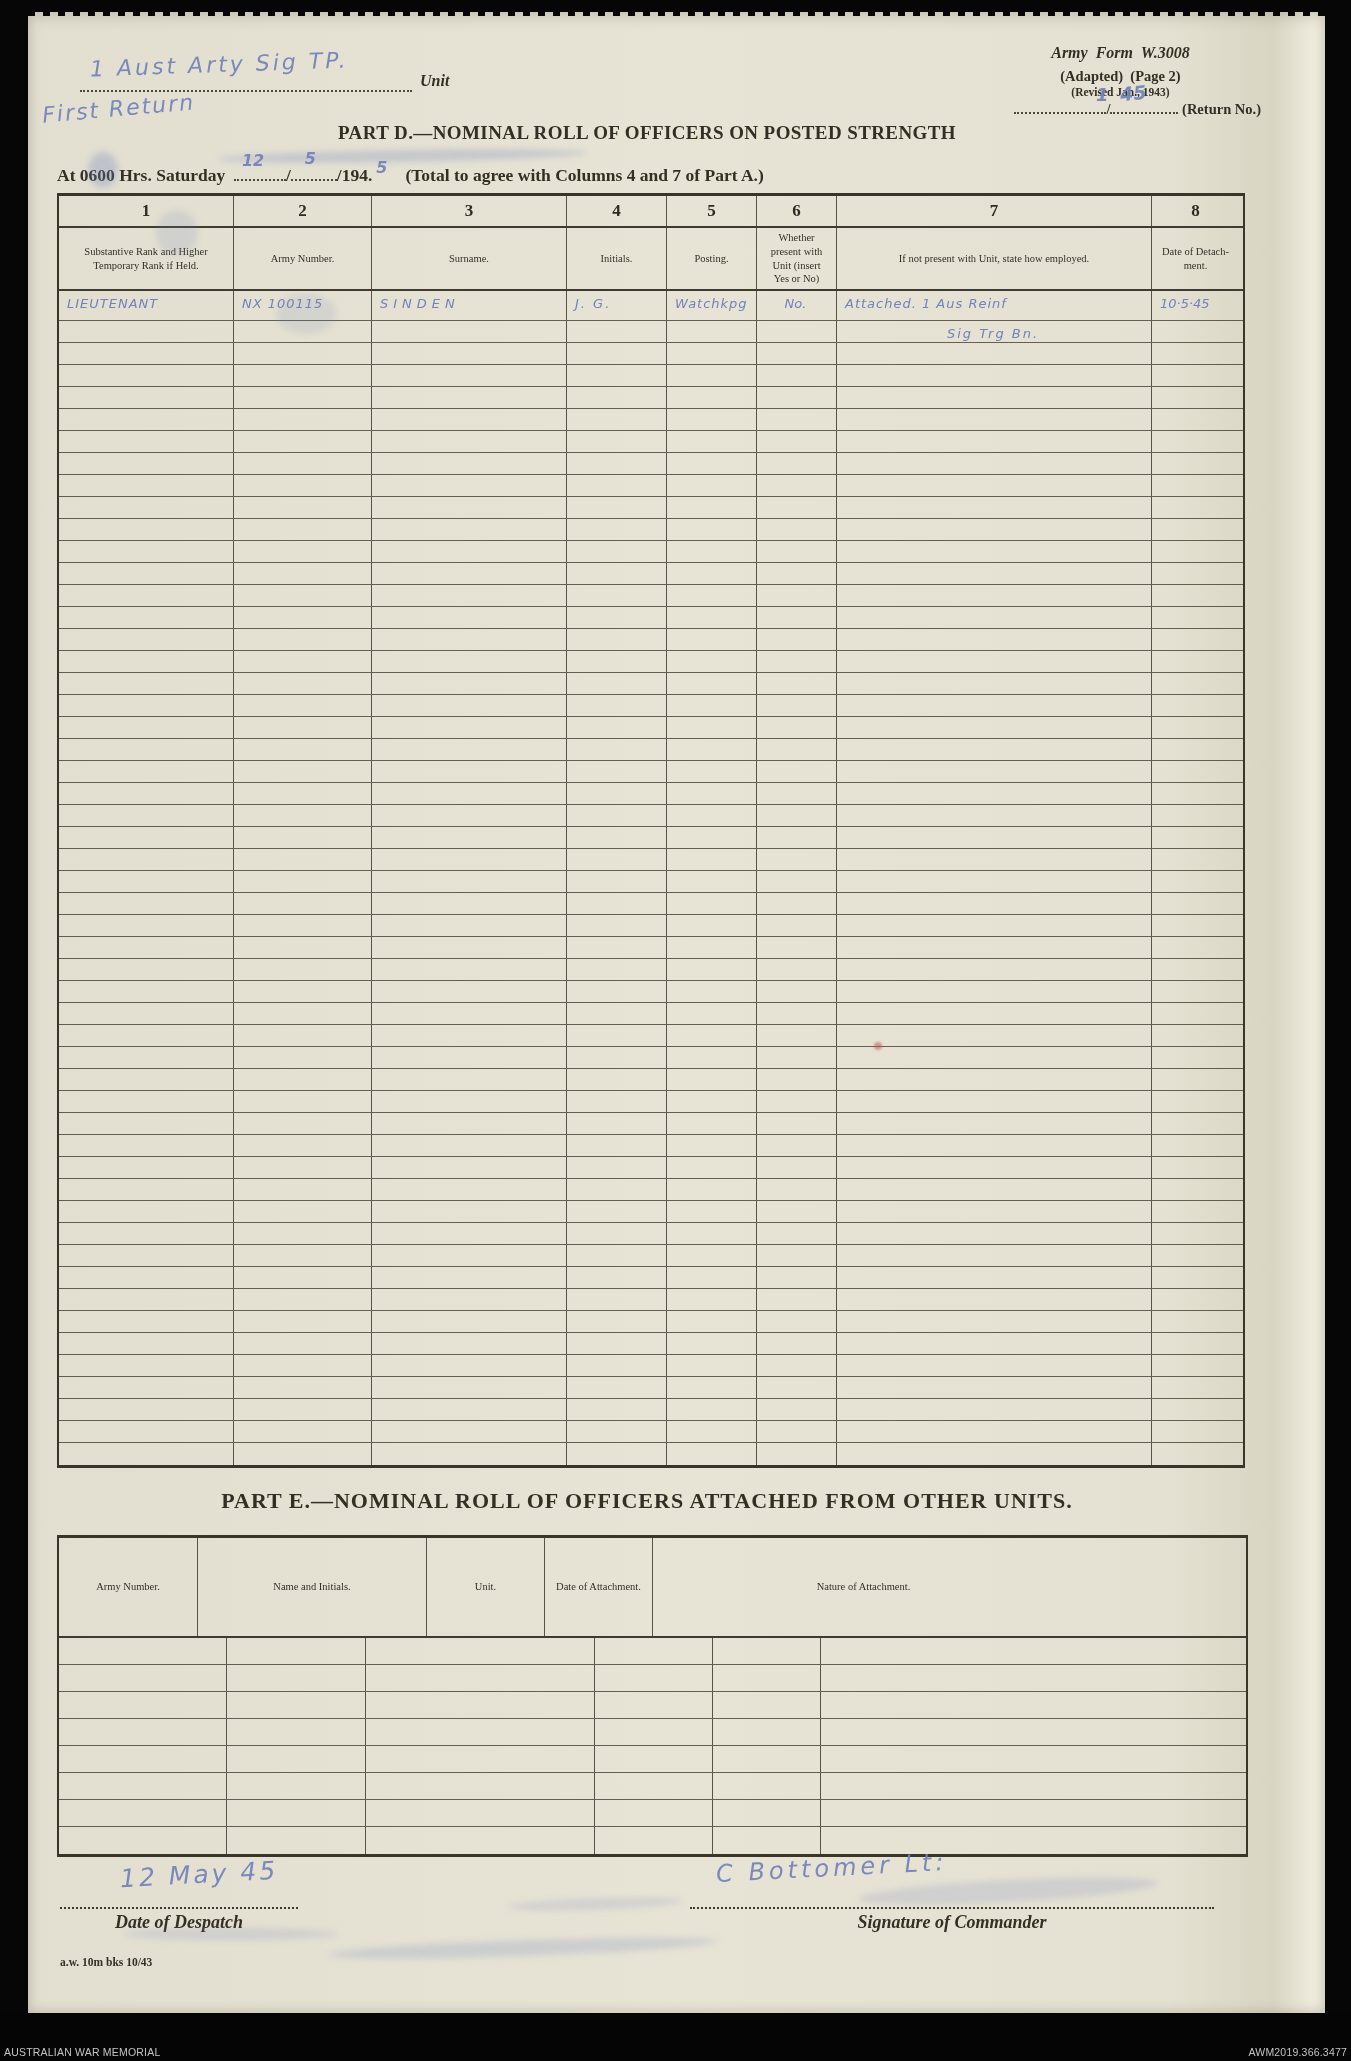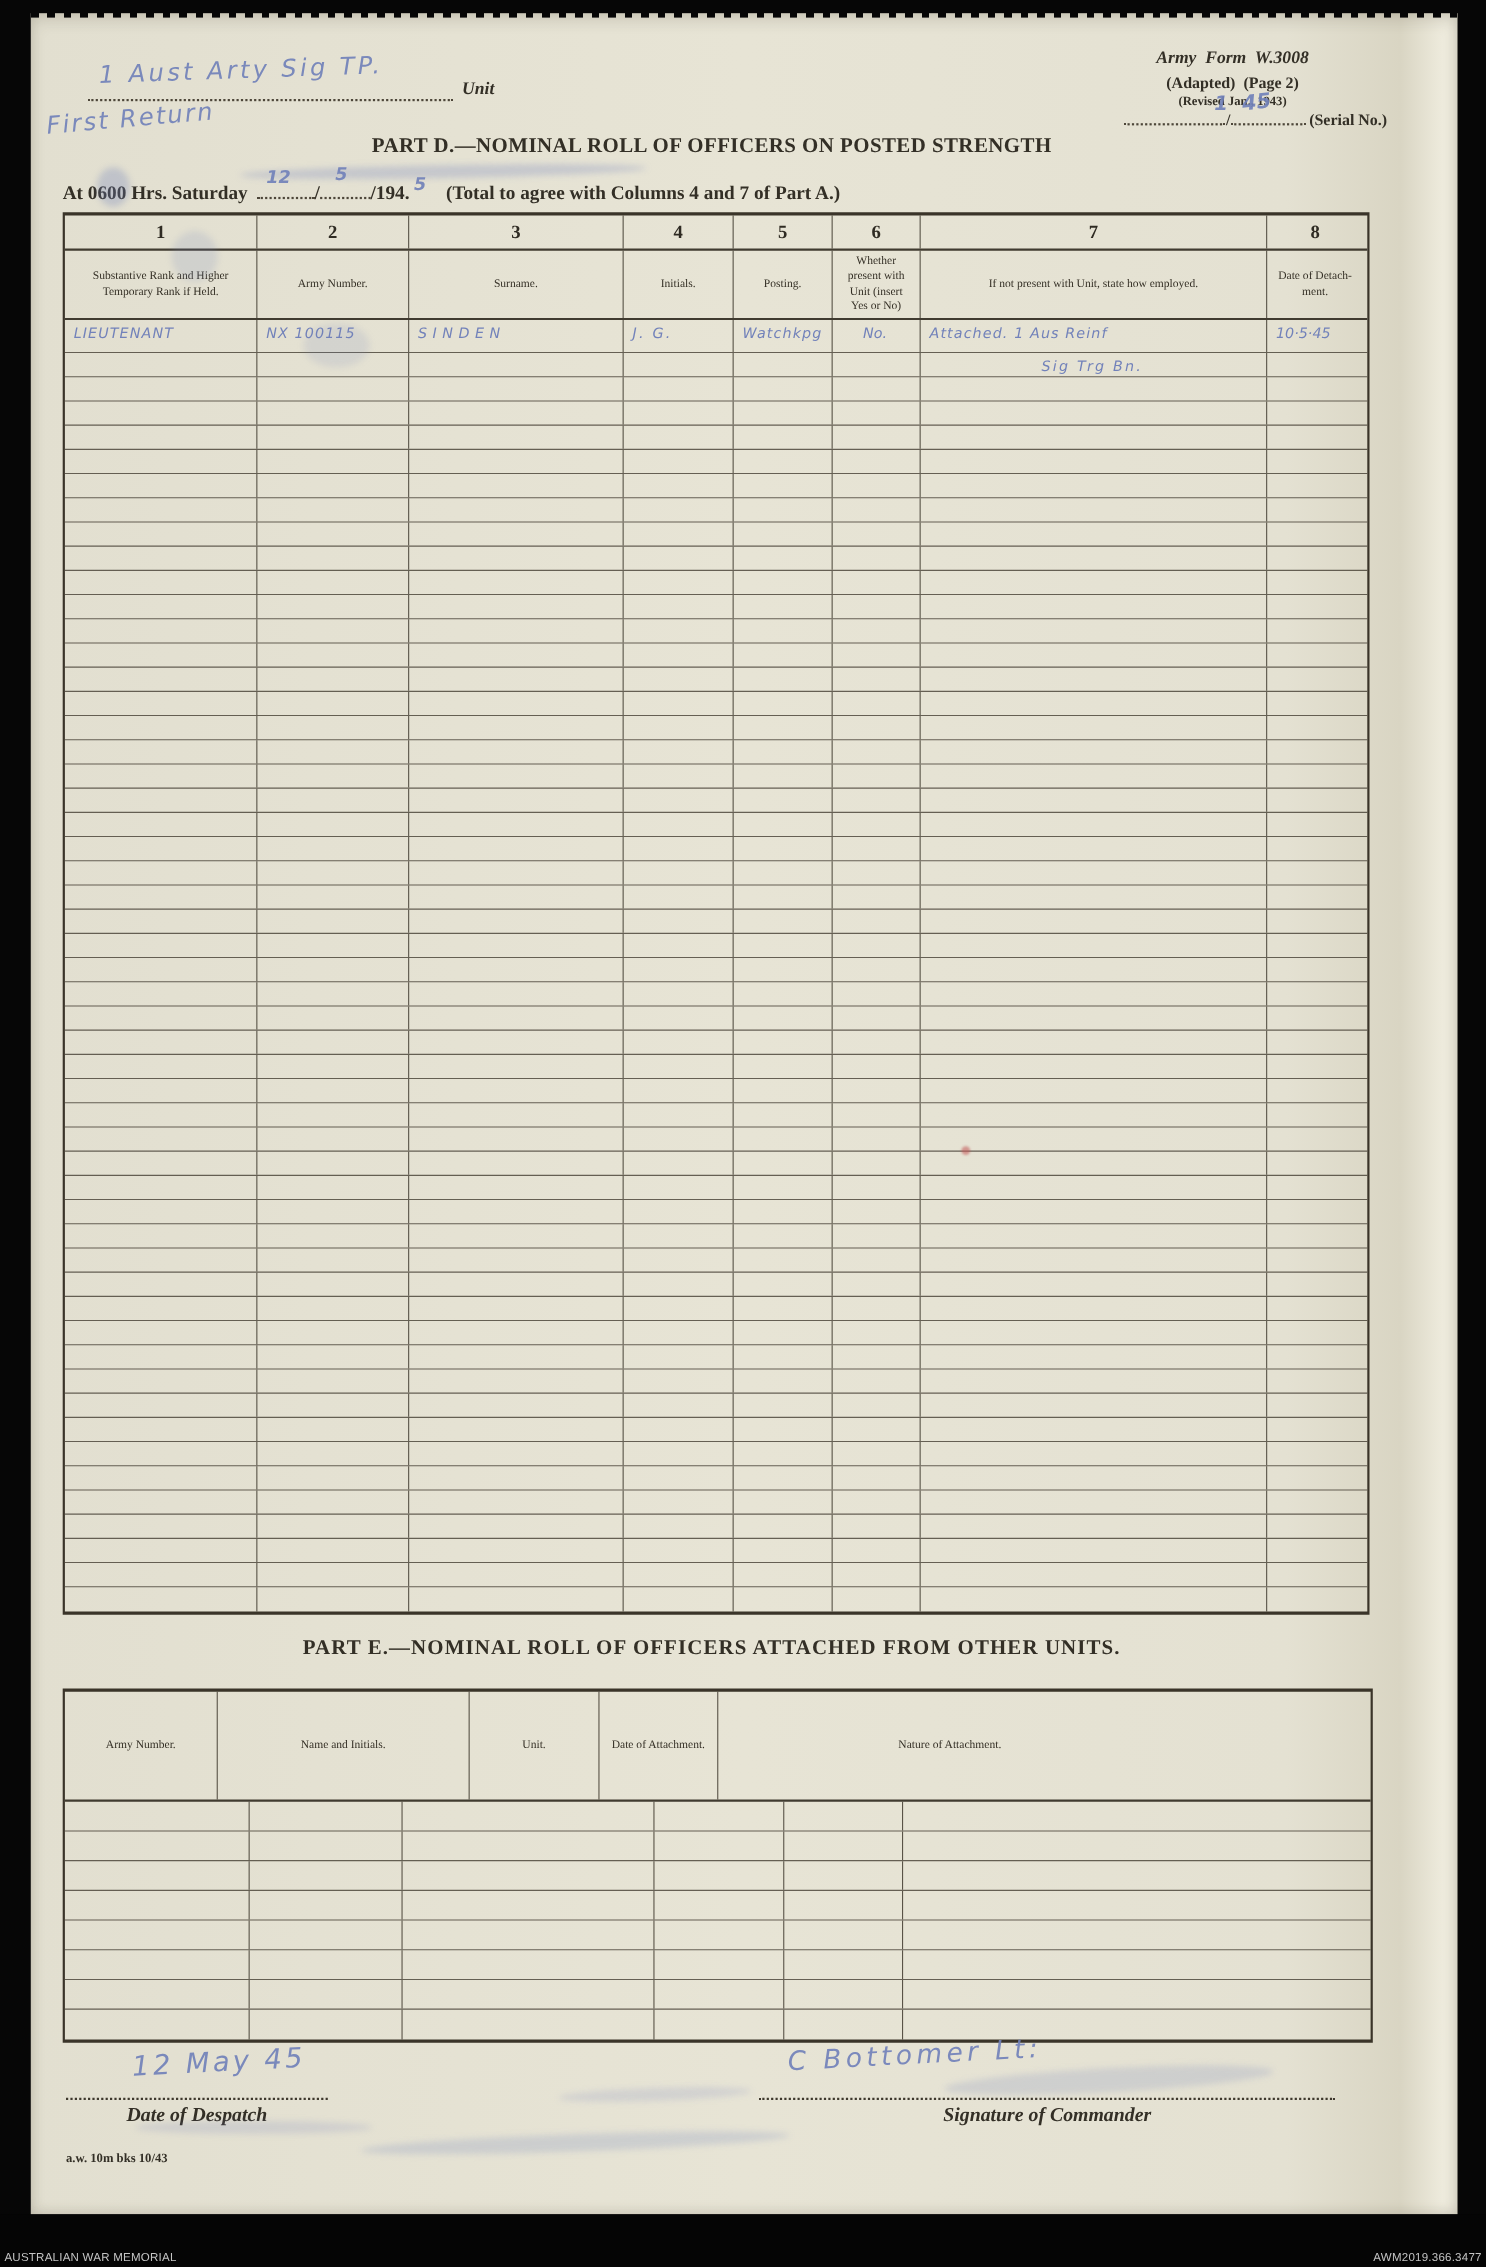--- a/index.html
+++ b/index.html
@@ -40,21 +40,21 @@
   .serial-hw2{position:absolute;left:10px;top:-18px;font-size:19px;transform:rotate(-6deg);}
   
   .partd-title{position:absolute;left:29px;top:110px;width:1180px;text-align:center;font-weight:bold;font-size:19px;letter-spacing:.4px;}
   .time-line{position:absolute;left:29px;top:146px;width:1180px;text-align:left;font-weight:bold;font-size:17.5px;}
   .time-b1{width:52px;height:12px;}
   .time-b2{width:46px;height:12px;}
   .time-hw1{position:absolute;left:8px;top:-16px;font-size:16px;}
   .time-hw2{position:absolute;left:14px;top:-18px;font-size:16px;}
   .time-year-hw{font-size:16px;vertical-align:8px;margin-left:4px;margin-right:8px;}
   .time-suffix{margin-left:10px;}
-  .parte-title{position:absolute;left:29px;top:1476px;width:1180px;text-align:center;font-weight:bold;font-size:19px;letter-spacing:1px;}
+  .parte-title{position:absolute;left:29px;top:1476px;width:1180px;text-align:center;font-weight:bold;font-size:22px;letter-spacing:1px;}
   
   .dtable{position:absolute;background:transparent;border:3px solid #3a3429;border-left-width:2px;border-right-width:2px;}
   .pd{left:29px;top:181px;width:1184px;}
   .pe{left:29px;top:1523px;width:1187px;}
   .trow{display:flex;box-sizing:border-box;border-bottom:1px solid rgba(64,58,46,.78);}
   .trow:last-child{border-bottom:none;}
   .num-row{border-bottom:2px solid rgba(55,49,39,.95);}
   .label-row{border-bottom:2px solid rgba(55,49,39,.95);}
   .tcell{box-sizing:border-box;border-right:1px solid rgba(64,58,46,.85);display:flex;align-items:center;justify-content:center;text-align:center;overflow:visible;}
   .tcell:last-child{border-right:none;}
@@ -87,21 +87,21 @@
   <div class="unit-line dotted"></div>
   <div class="unit-label print">Unit</div>
   <div class="annotation-hw hw">First Return</div>
 
   <div class="form-id">
     <div class="form-line1 print">Army  Form  W.3008</div>
     <div class="form-line2 print">(Adapted)  (Page 2)</div>
     <div class="form-line3 print">(Revised Jan., 1943)</div>
   </div>
   <div class="serial-row print">
-    <span class="blank serial-b1"><span class="serial-hw1 hw">1</span></span><span>/</span><span class="blank serial-b2"><span class="serial-hw2 hw">45</span></span>&nbsp;<span>(Serial  No.)</span>
+    <span class="blank serial-b1"><span class="serial-hw1 hw">1</span></span><span>/</span><span class="blank serial-b2"><span class="serial-hw2 hw">45</span></span>&nbsp;<span>(Return  No.)</span>
   </div>
 
   <div class="partd-title print">PART D.—NOMINAL ROLL OF OFFICERS ON POSTED STRENGTH</div>
   <div class="time-line print">
     <span>At 0600 Hrs. Saturday</span>&nbsp;
     <span class="blank time-b1"><span class="time-hw1 hw">12</span></span><span>/</span><span class="blank time-b2"><span class="time-hw2 hw">5</span></span><span>/194.</span><span class="time-year-hw hw">5</span><span class="time-suffix">(Total to agree with Columns 4 and 7 of Part A.)</span>
   </div>
 
   <div class="dtable pd">
       <div class="trow num-row" style="height: 32px;">

